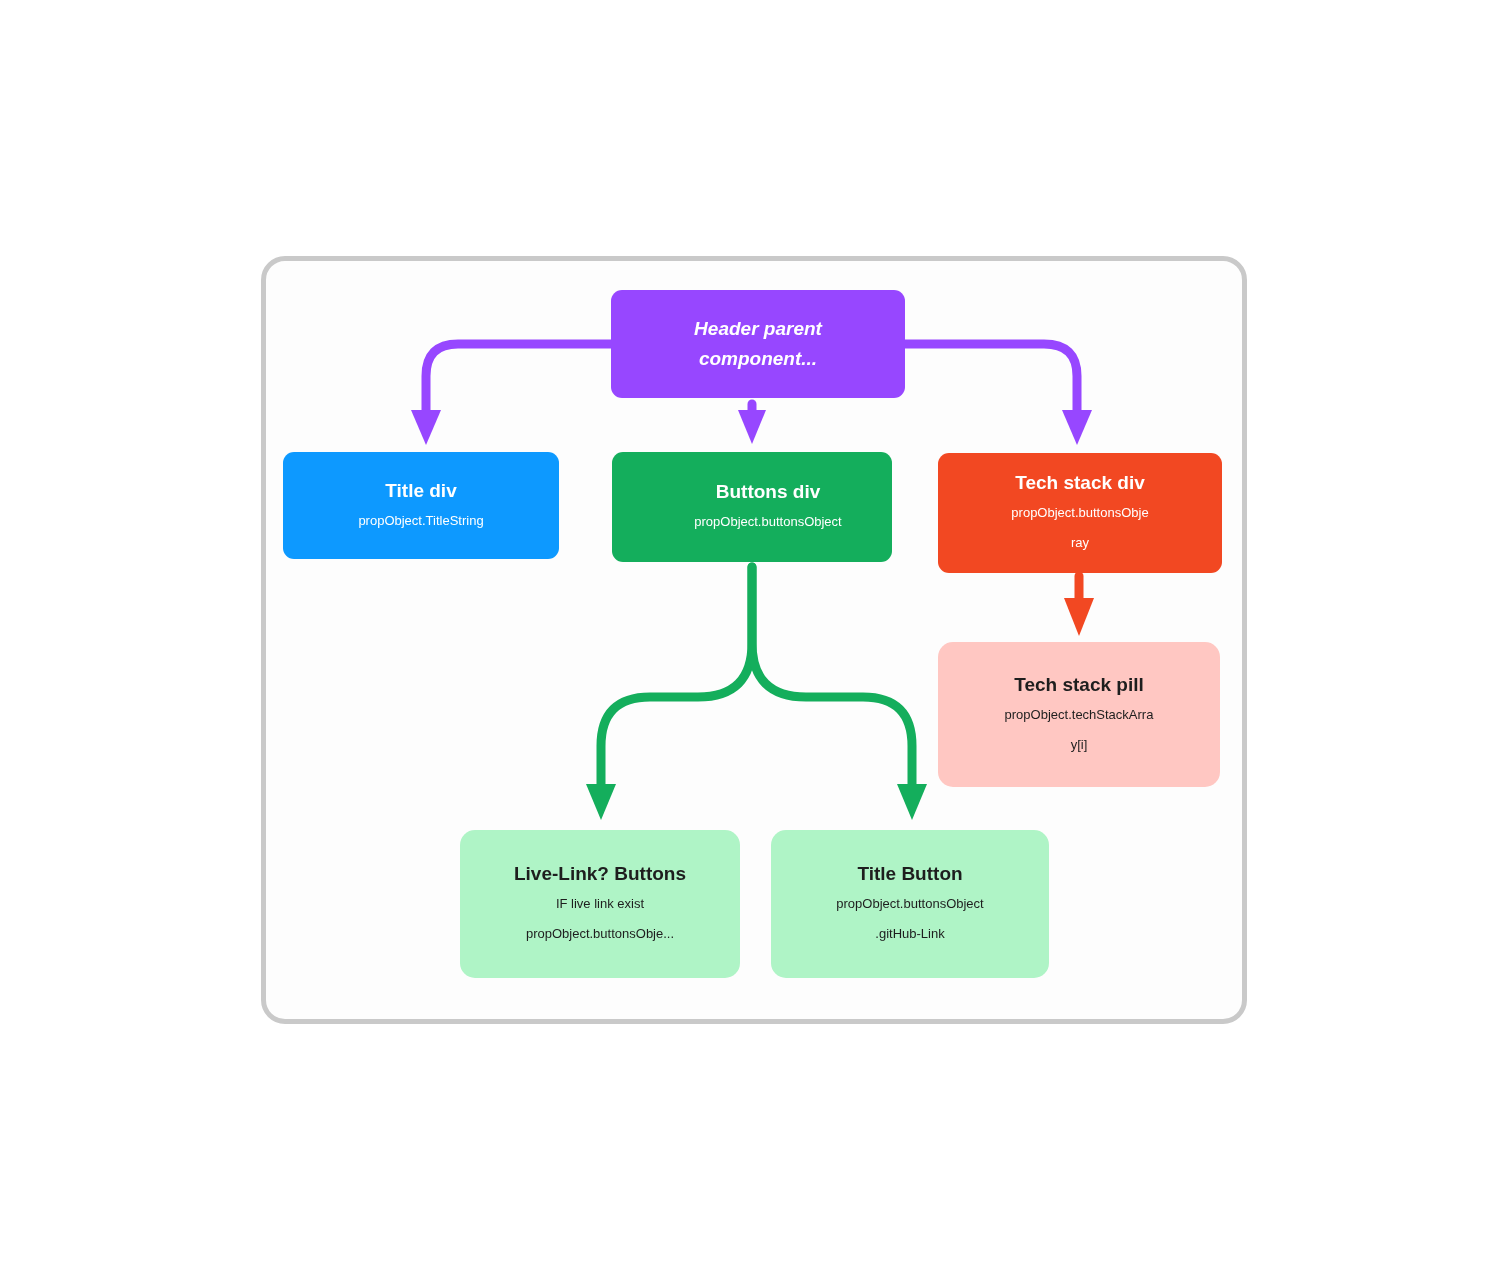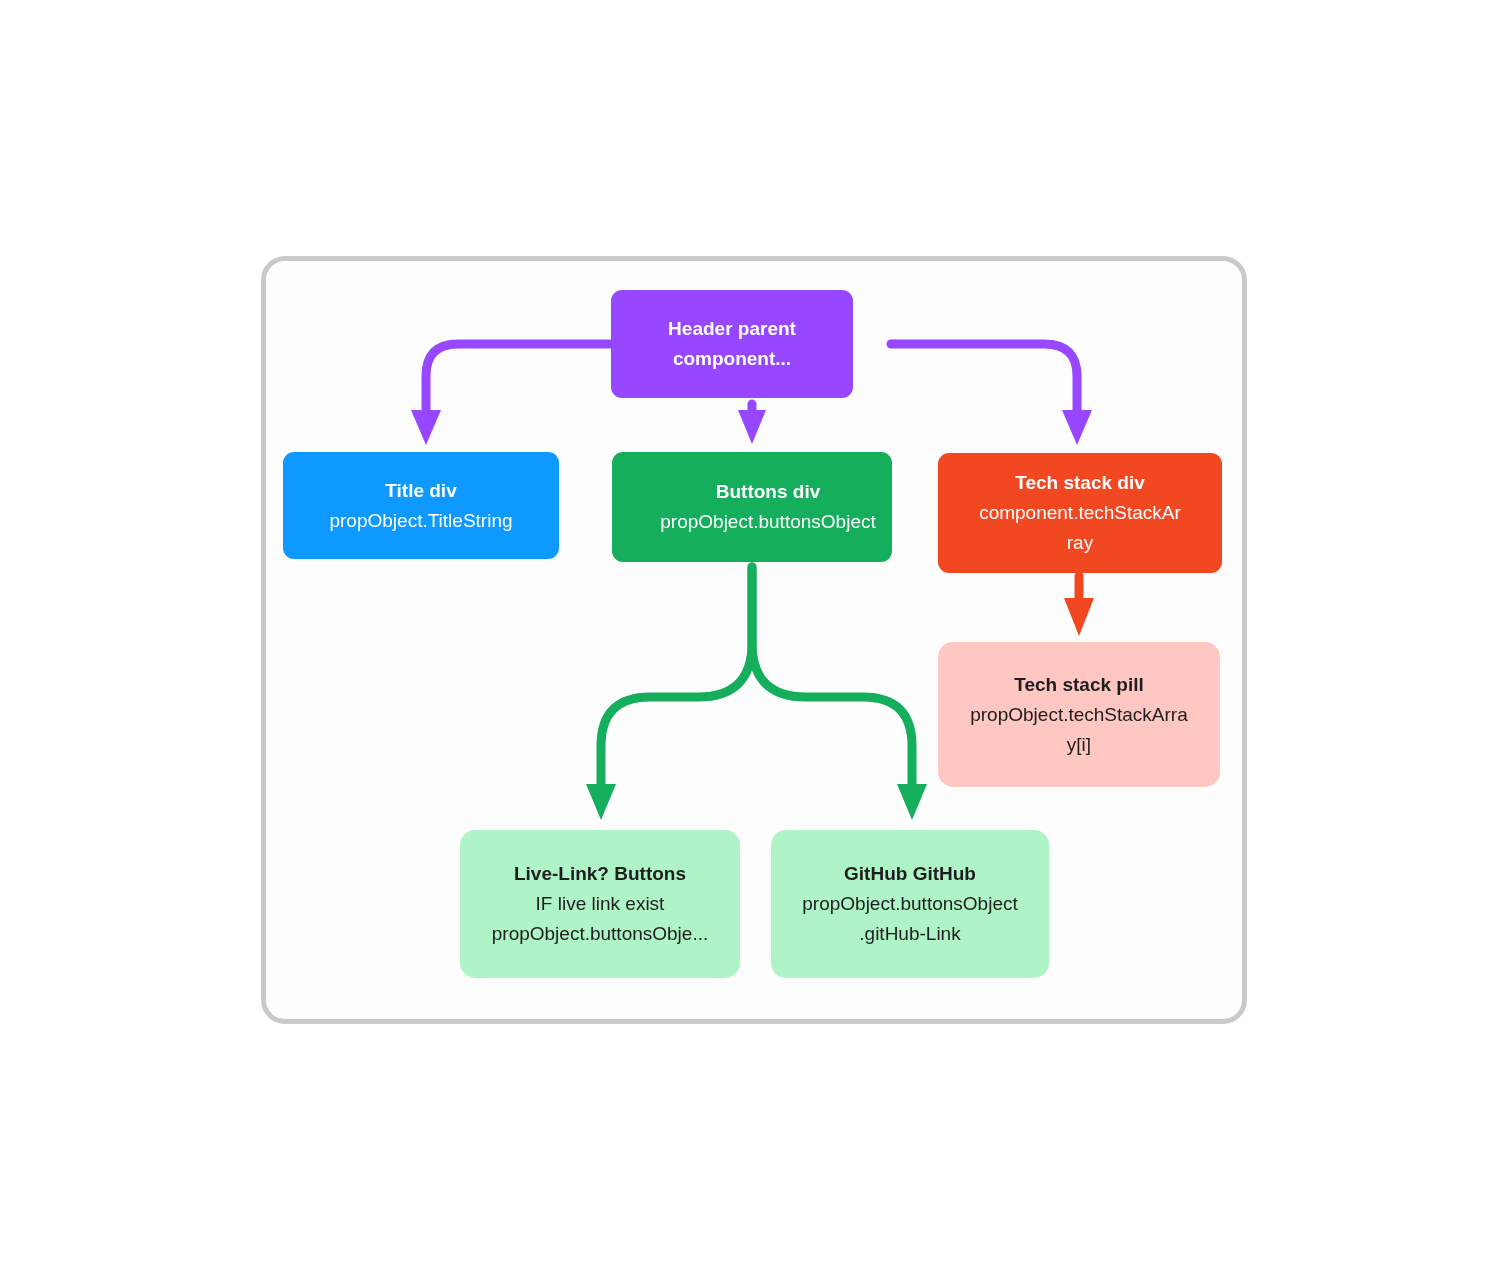--- a/index.html
+++ b/index.html
@@ -60,28 +60,28 @@
     padding: 8px 14px;
   }
   .node-title {
     font-weight: 700;
     font-size: 19px;
     line-height: 30px;
     white-space: pre-line;
   }
   .node-subtitle {
     font-weight: 400;
-    font-size: 19px;
+    font-size: 13px;
     line-height: 30px;
     white-space: pre-line;
   }
   .dark-node  { color: var(--dark-text, #1e1e1e); border-radius: 15px; }
   .light-text-node { color: var(--light-text, #ffffff); }
 
-  .node-header          { left: 611px; top: 290px; width: 242px; height: 108px; background: var(--purple); }
+  .node-header          { left: 611px; top: 290px; width: 294px; height: 108px; background: var(--purple); font-style: italic; }
   .node-title-div       { left: 283px; top: 452px; width: 276px; height: 107px; background: var(--blue); }
   .node-buttons-div     { left: 612px; top: 452px; width: 280px; height: 110px; background: var(--green); padding-left: 46px; }
   .node-tech-stack-div  { left: 938px; top: 453px; width: 284px; height: 120px; background: var(--red); }
   .node-tech-stack-pill { left: 938px; top: 642px; width: 282px; height: 145px; background: var(--pink); }
   .node-live-link       { left: 460px; top: 830px; width: 280px; height: 148px; background: var(--light-green); }
   .node-github          { left: 771px; top: 830px; width: 278px; height: 148px; background: var(--light-green); }
 </style>
 </head>
 <body>
 
@@ -120,35 +120,35 @@
     <div class="node-subtitle">propObject.TitleString</div>
   </div>
 
   <div class="node node-buttons-div light-text-node">
     <div class="node-title">Buttons div</div>
     <div class="node-subtitle">propObject.buttonsObject</div>
   </div>
 
   <div class="node node-tech-stack-div light-text-node">
     <div class="node-title">Tech stack div</div>
-    <div class="node-subtitle">component.techStackAr
+    <div class="node-subtitle">propObject.buttonsObje
 ray</div>
   </div>
 
   <div class="node node-tech-stack-pill dark-node">
     <div class="node-title">Tech stack pill</div>
     <div class="node-subtitle">propObject.techStackArra
 y[i]</div>
   </div>
 
   <div class="node node-live-link dark-node">
     <div class="node-title">Live-Link? Buttons</div>
     <div class="node-subtitle">IF live link exist
 propObject.buttonsObje...</div>
   </div>
 
   <div class="node node-github dark-node">
-    <div class="node-title">GitHub GitHub</div>
+    <div class="node-title">Title Button</div>
     <div class="node-subtitle">propObject.buttonsObject
 .gitHub-Link</div>
   </div>
 
 </div>
 
 </body></html>

